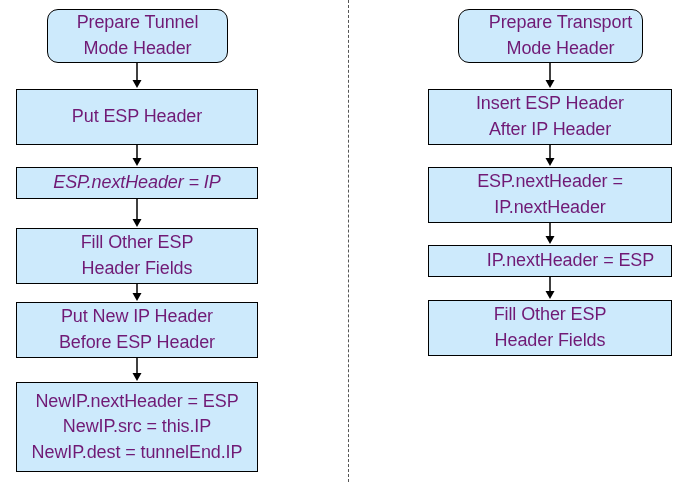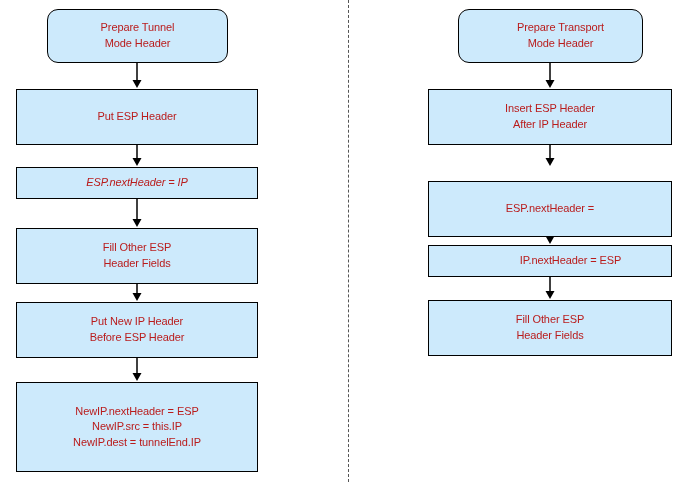--- a/index.html
+++ b/index.html
@@ -24,22 +24,22 @@
   .node {
     position: absolute;
     box-sizing: border-box;
     background: #cdeafc;
     border: 1.6px solid #000000;
     display: flex;
     flex-direction: column;
     align-items: center;
     justify-content: center;
     text-align: center;
-    color: #b91c1c;
-    font-size: 11px;
+    color: #701a75;
+    font-size: 18px;
     line-height: 1.42;
     letter-spacing: -0.1px;
     white-space: pre;
   }
   .node.rounded {
     border-radius: 11px;
   }
   .node .line {
     display: block;
   }
@@ -103,16 +103,16 @@
     </svg>
 <div class="divider" style="left: 348px; border-left-color: rgb(85, 85, 85);"></div>
     <div class="node rounded" style="left: 47px; top: 9px; width: 181px; height: 54px; background: rgb(205, 234, 252); border-color: rgb(0, 0, 0);"><span class="line">Prepare Tunnel</span><span class="line">Mode Header</span></div>
     <div class="node" style="left: 16px; top: 89px; width: 242px; height: 56px; background: rgb(205, 234, 252); border-color: rgb(0, 0, 0); align-items: center;"><span class="line">Put ESP Header</span></div>
     <div class="node" style="left: 16px; top: 167px; width: 242px; height: 32px; background: rgb(205, 234, 252); border-color: rgb(0, 0, 0); font-style: italic;"><span class="line">ESP.nextHeader = IP</span></div>
     <div class="node" style="left: 16px; top: 228px; width: 242px; height: 56px; background: rgb(205, 234, 252); border-color: rgb(0, 0, 0);"><span class="line">Fill Other ESP</span><span class="line">Header Fields</span></div>
     <div class="node" style="left: 16px; top: 302px; width: 242px; height: 56px; background: rgb(205, 234, 252); border-color: rgb(0, 0, 0);"><span class="line">Put New IP Header</span><span class="line">Before ESP Header</span></div>
     <div class="node" style="left: 16px; top: 382px; width: 242px; height: 90px; background: rgb(205, 234, 252); border-color: rgb(0, 0, 0);"><span class="line">NewIP.nextHeader = ESP</span><span class="line">NewIP.src = this.IP</span><span class="line">NewIP.dest = tunnelEnd.IP</span></div>
     <div class="node rounded" style="left: 458px; top: 9px; width: 185px; height: 54px; background: rgb(205, 234, 252); border-color: rgb(0, 0, 0); padding-left: 20px;"><span class="line">Prepare Transport</span><span class="line">Mode Header</span></div>
     <div class="node" style="left: 428px; top: 89px; width: 244px; height: 56px; background: rgb(205, 234, 252); border-color: rgb(0, 0, 0);"><span class="line">Insert ESP Header</span><span class="line">After IP Header</span></div>
-    <div class="node" style="left: 428px; top: 167px; width: 244px; height: 56px; background: rgb(205, 234, 252); border-color: rgb(0, 0, 0); margin-top: 14px;"><span class="line">ESP.nextHeader =</span></div>
+    <div class="node" style="left: 428px; top: 167px; width: 244px; height: 56px; background: rgb(205, 234, 252); border-color: rgb(0, 0, 0);"><span class="line">ESP.nextHeader =</span><span class="line">IP.nextHeader</span></div>
     <div class="node" style="left: 428px; top: 245px; width: 244px; height: 32px; background: rgb(205, 234, 252); border-color: rgb(0, 0, 0); padding-left: 41px;"><span class="line">IP.nextHeader = ESP</span></div>
     <div class="node" style="left: 428px; top: 300px; width: 244px; height: 56px; background: rgb(205, 234, 252); border-color: rgb(0, 0, 0);"><span class="line">Fill Other ESP</span><span class="line">Header Fields</span></div>
   </div>
 
 </body></html>

